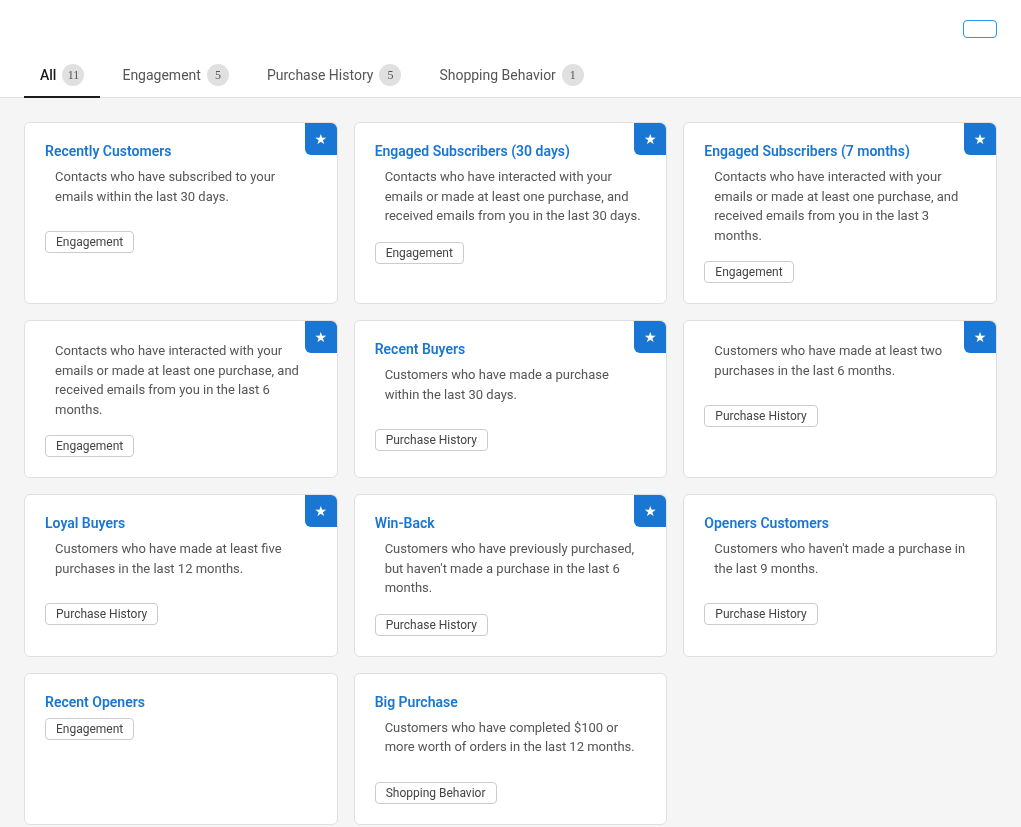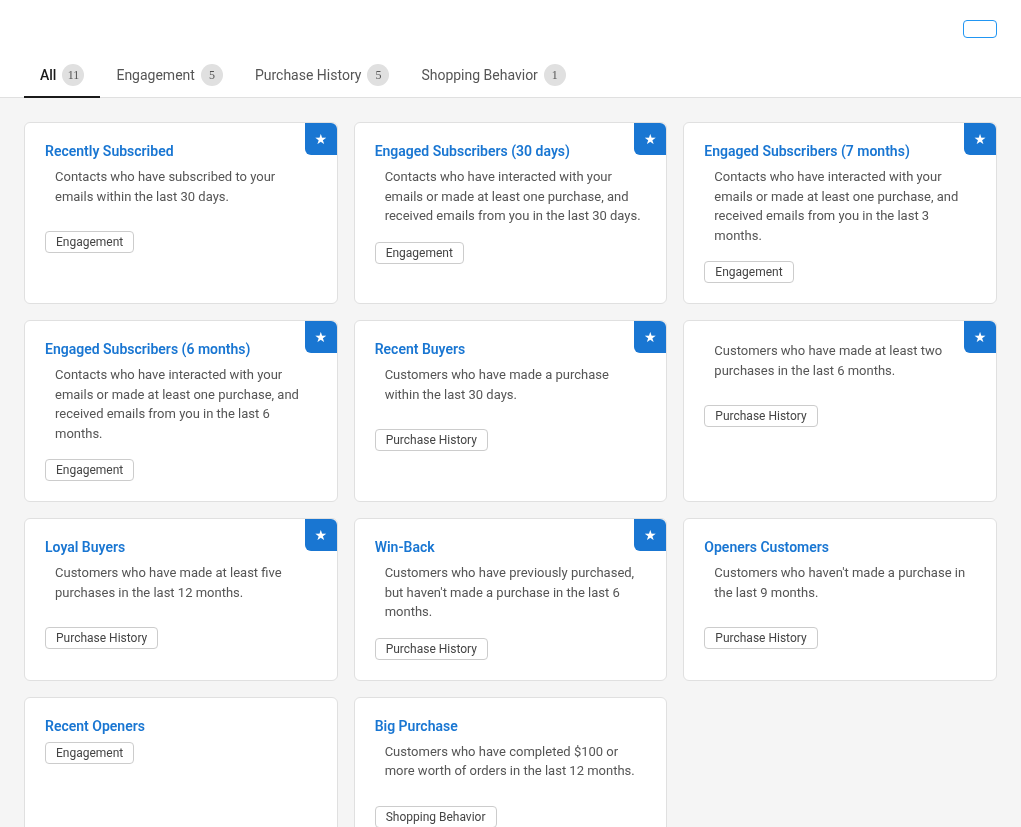--- a/index.html
+++ b/index.html
@@ -43,21 +43,21 @@
       border: 1px solid #2196F3;
       background: #fff;
       color: #2196F3;
       padding: 8px 16px;
       border-radius: 4px;
       font-size: 14px;
       cursor: pointer;
     }
     .tabs {
       display: flex;
-      gap: 0;
+      gap: 6px;
       align-items: center;
     }
     .tab {
       display: flex;
       align-items: center;
       gap: 6px;
       padding: 10px 16px;
       font-size: 14px;
       color: #555;
       cursor: pointer;
@@ -165,39 +165,38 @@
         <div class="tab">
           <span>Shopping Behavior</span>
           <span class="tab-badge">1</span>
         </div>
       </div>
   </div>
   <div class="content">
     <div class="grid" id="cards-container">
         <div class="card">
     <div class="star-badge">★</div>
-    <div class="card-title">Recently Subscribed</div>
+    <div class="card-title">Recently Customers</div>
     <div class="card-desc">Contacts who have subscribed to your emails within the last 30 days.</div>
     <span class="card-tag">Engagement</span>
   </div>
         <div class="card">
     <div class="star-badge">★</div>
     <div class="card-title">Engaged Subscribers (30 days)</div>
     <div class="card-desc">Contacts who have interacted with your emails or made at least one purchase, and received emails from you in the last 30 days.</div>
     <span class="card-tag">Engagement</span>
   </div>
         <div class="card">
     <div class="star-badge">★</div>
     <div class="card-title">Engaged Subscribers (7 months)</div>
     <div class="card-desc">Contacts who have interacted with your emails or made at least one purchase, and received emails from you in the last 3 months.</div>
     <span class="card-tag">Engagement</span>
   </div>
         <div class="card">
     <div class="star-badge">★</div>
-    <div class="card-title">Engaged Subscribers (6 months)</div>
     <div class="card-desc">Contacts who have interacted with your emails or made at least one purchase, and received emails from you in the last 6 months.</div>
     <span class="card-tag">Engagement</span>
   </div>
         <div class="card">
     <div class="star-badge">★</div>
     <div class="card-title">Recent Buyers</div>
     <div class="card-desc">Customers who have made a purchase within the last 30 days.</div>
     <span class="card-tag">Purchase History</span>
   </div>
         <div class="card">

